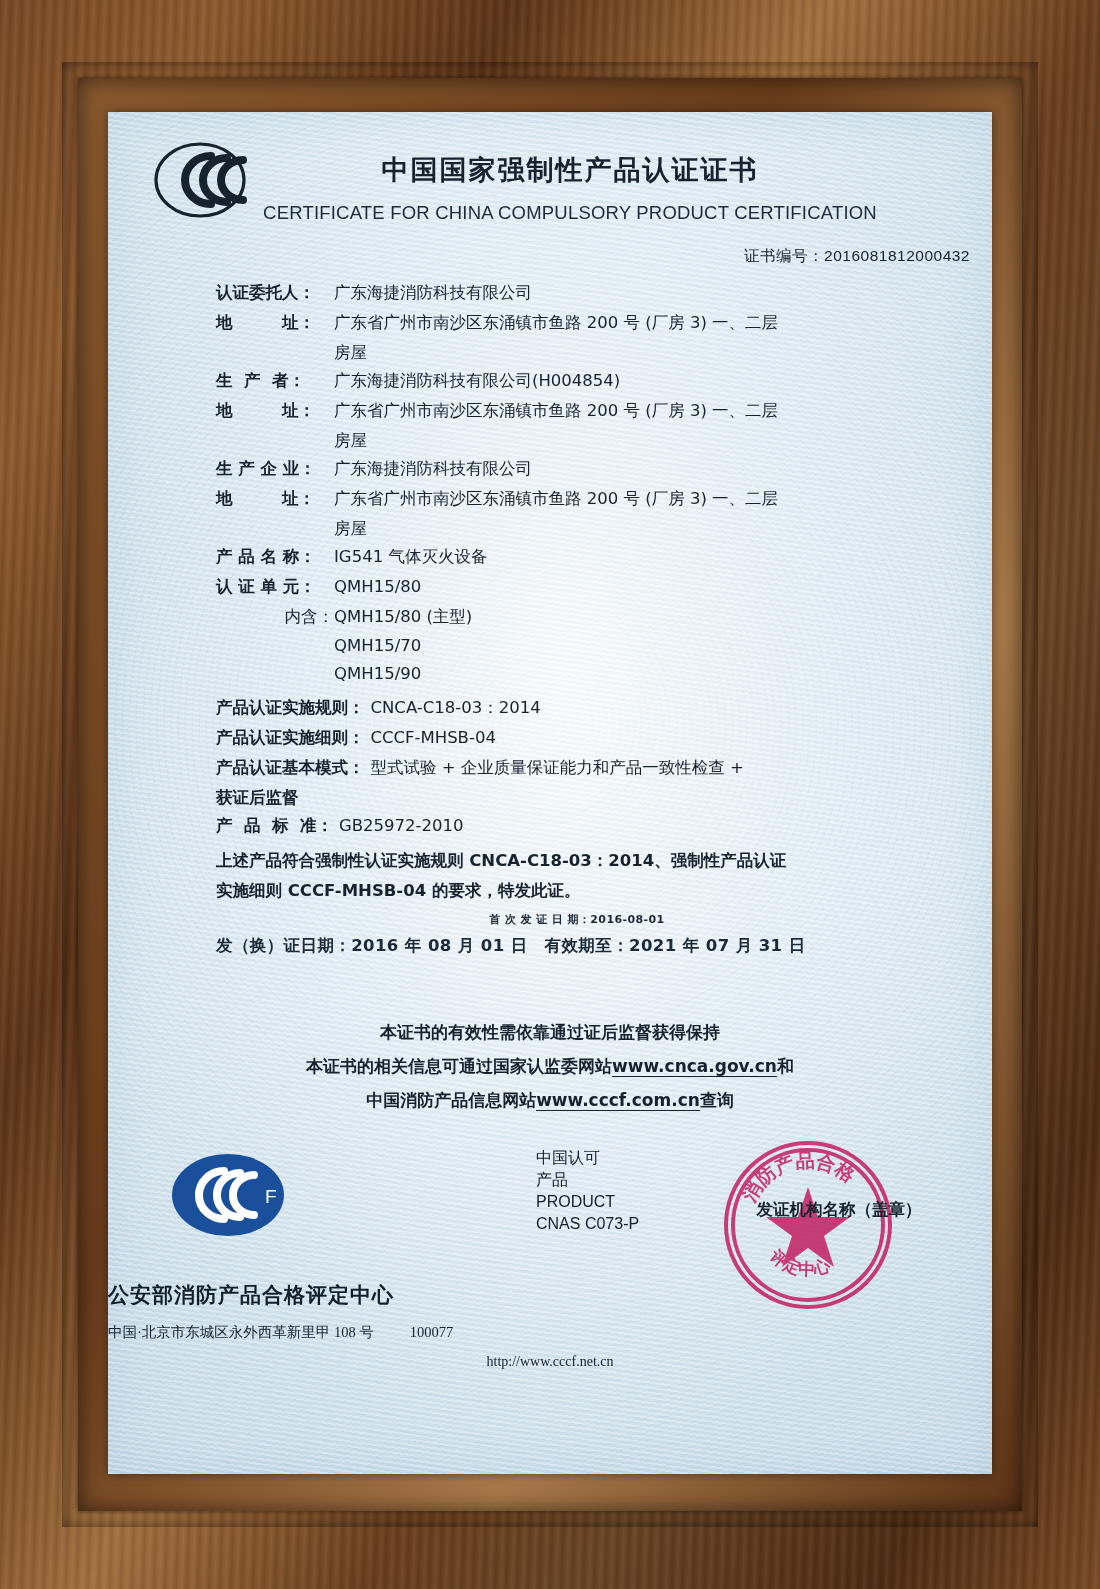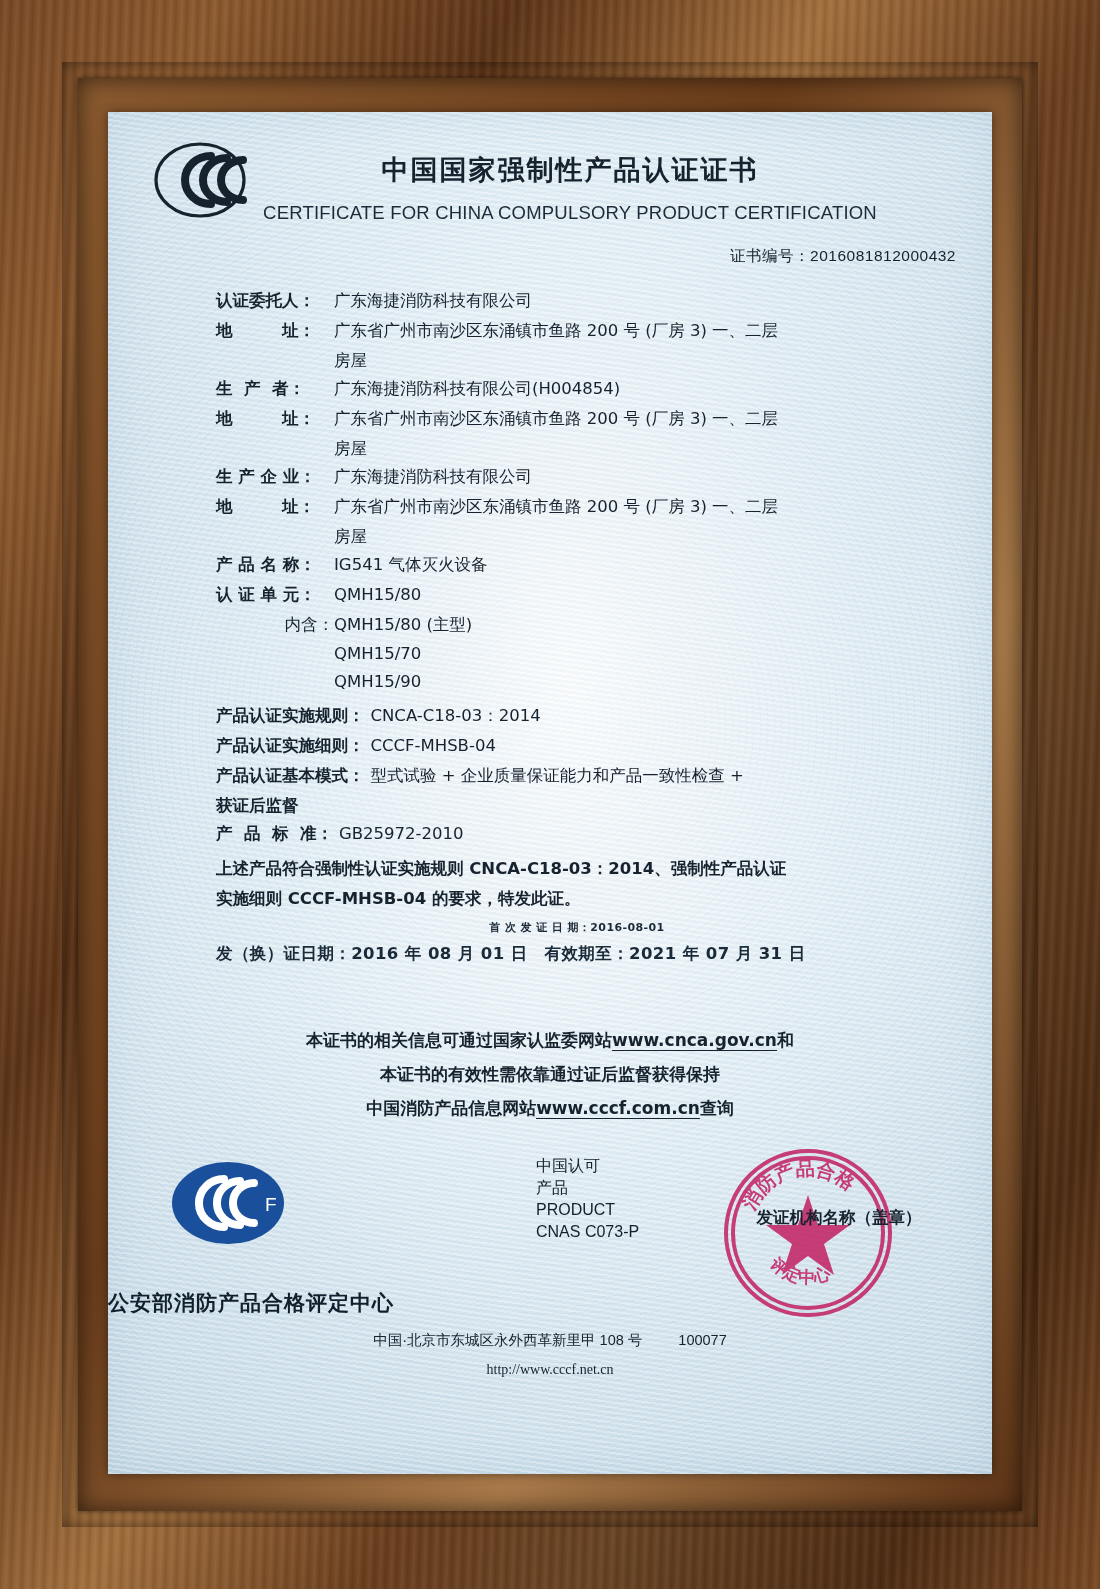--- a/index.html
+++ b/index.html
@@ -87,29 +87,29 @@
     text-align: center;
     font-size: 18.5px;
     letter-spacing: 0.2px;
     color: #1d2b38;
     padding-top: 14px;
     padding-left: 40px;
   }
   .cert-no {
     text-align: right;
     font-size: 15.5px;
-    padding-right: 36px;
+    padding-right: 22px;
     padding-top: 22px;
     letter-spacing: 0.5px;
     color: #16222e;
   }
 
   
   .fields {
-    margin: 20px 0 0 0;
+    margin: 12px 0 0 0;
     padding: 0 26px 0 108px;
     font-size: 16.5px;
     line-height: 28px;
     color: #16222e;
   }
   .row {
     display: flex;
     align-items: flex-start;
     margin-bottom: 2px;
   }
@@ -225,22 +225,22 @@
   .footer-org {
     text-align: left;
     font-family: "DejaVu Sans", sans-serif;
     font-weight: bold;
     font-size: 21px;
     letter-spacing: 1px;
     color: #11202c;
     margin-top: 18px;
   }
   .footer-addr {
-    text-align: center;
-    font-family: Liberation Sans, sans-serif;
+    text-align: left;
+    font-family: Liberation Serif, serif;
     font-size: 14.5px;
     color: #16222e;
     margin-top: 14px;
   }
   .footer-addr .zip { padding-left: 36px; }
   .footer-url {
     text-align: center;
     font-family: "Liberation Serif", serif;
     font-size: 14px;
     color: #16222e;
@@ -352,24 +352,24 @@
         </div>
       </div>
 
       <div class="para">上述产品符合强制性认证实施规则 CNCA-C18-03：2014、强制性产品认证</div>
       <div class="para" style="padding-top:0">实施细则 CCCF-MHSB-04 的要求，特发此证。</div>
 
       <div class="issue-first">首 次 发 证 日 期：2016-08-01</div>
       <div class="issue-dates">发（换）证日期：2016 年 08 月 01 日　有效期至：2021 年 07 月 31 日</div>
 
       <div class="notes">
+        <div>本证书的有效性需依靠通过证后监督获得保持</div>
         <div>
           <span>本证书的相关信息可通过国家认监委网站</span><span class="link">www.cnca.gov.cn</span><span>和</span>
         </div>
-        <div>本证书的有效性需依靠通过证后监督获得保持</div>
         <div>
           <span>中国消防产品信息网站</span><span class="link">www.cccf.com.cn</span><span>查询</span>
         </div>
       </div>
 
       <div class="logos">
 
         <div class="cccf-logo">
           <svg viewBox="0 0 120 92" width="120" height="92">
             <ellipse cx="60" cy="46" rx="56" ry="41" fill="#1a4f9c"></ellipse>

